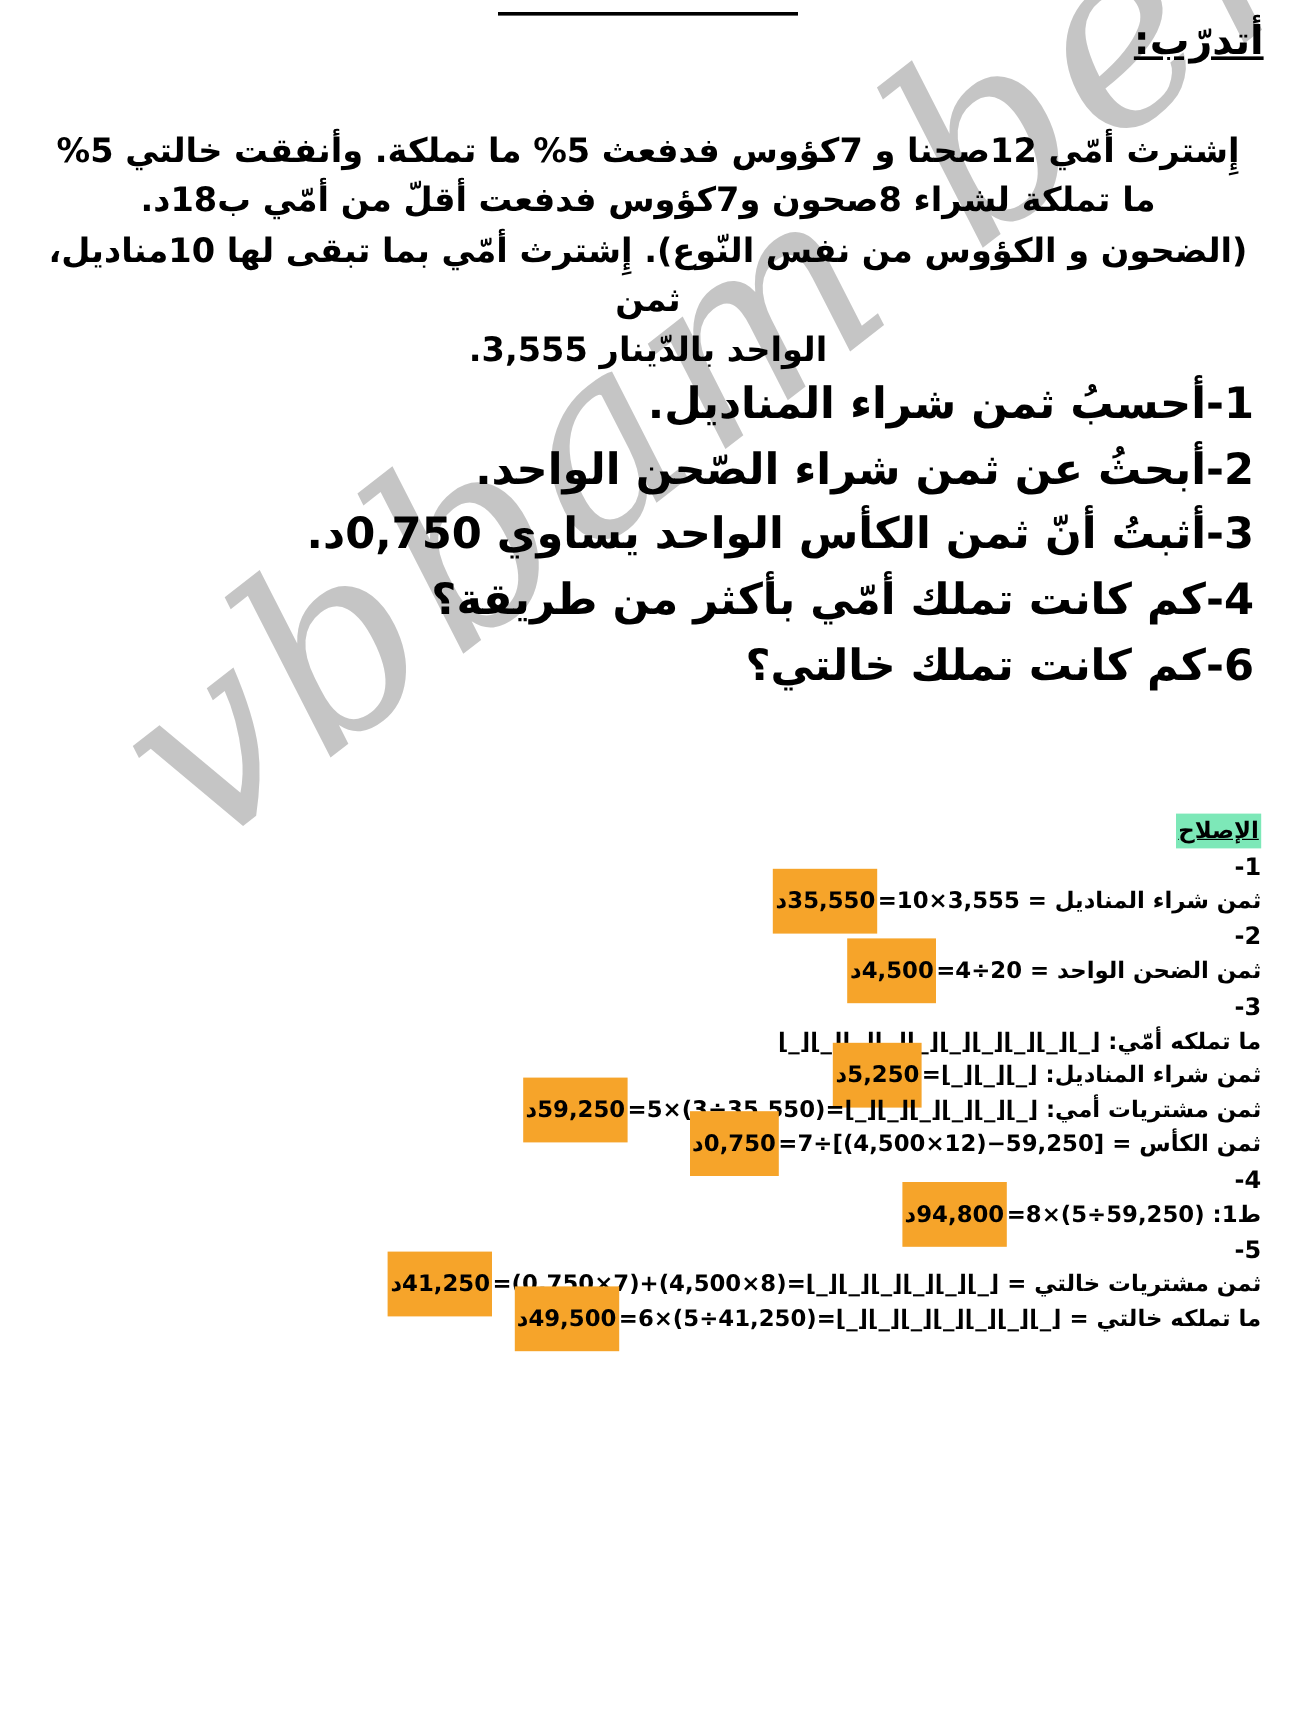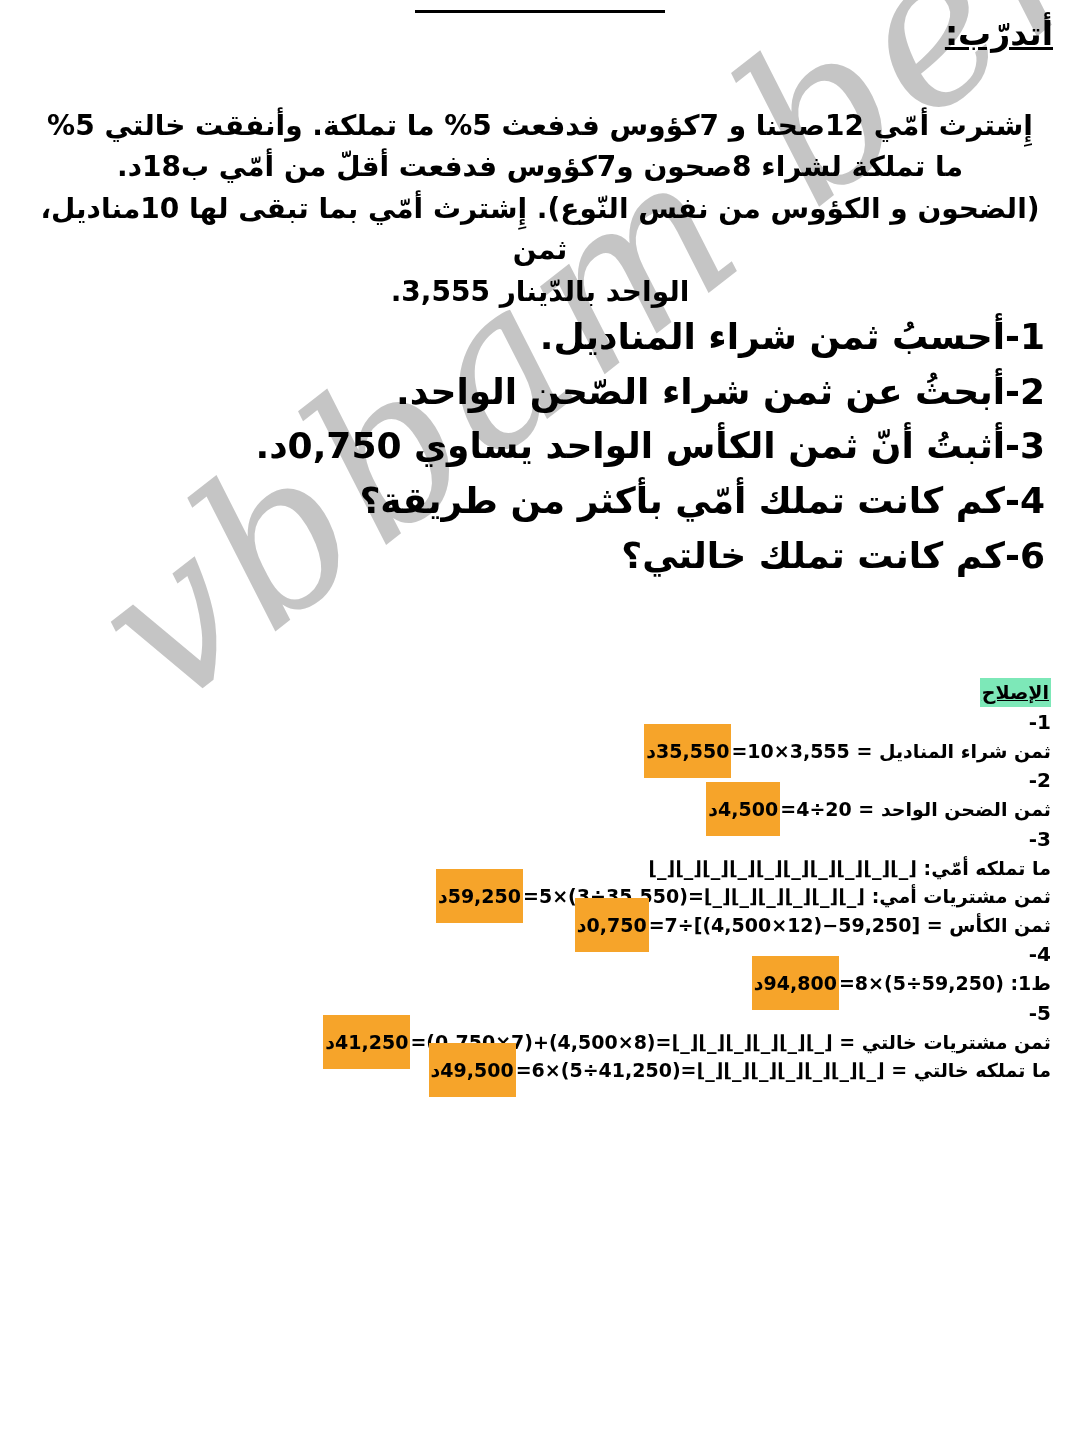--- a/index.html
+++ b/index.html
@@ -166,20 +166,23 @@
     <p class="step-no">2-</p>
     <p>
       <span>ثمن الضحن الواحد = </span><span>20÷4=</span><span class="hl">4,500د</span>
     </p>
 
     <p class="step-no">3-</p>
     <p>
       <span>ما تملكه أمّي: </span><span class="boxes">⌊_⌋⌊_⌋⌊_⌋⌊_⌋⌊_⌋⌊_⌋⌊_⌋⌊_⌋⌊_⌋⌊_⌋</span>
     </p>
     <p>
+      <span>ثمن شراء المناديل: </span><span class="boxes">⌊_⌋⌊_⌋⌊_⌋=</span><span class="hl">5,250د</span>
+    </p>
+    <p>
       <span>ثمن مشتريات أمي: </span><span class="boxes">⌊_⌋⌊_⌋⌊_⌋⌊_⌋⌊_⌋⌊_⌋=(35,550÷3)×5=</span><span class="hl">59,250د</span>
     </p>
     <p>
       <span>ثمن الكأس = </span><span>[59,250−(12×4,500)]÷7=</span><span class="hl">0,750د</span>
     </p>
 
     <p class="step-no">4-</p>
     <p>
       <span>ط1: </span><span>(59,250÷5)×8=</span><span class="hl">94,800د</span>
     </p>

